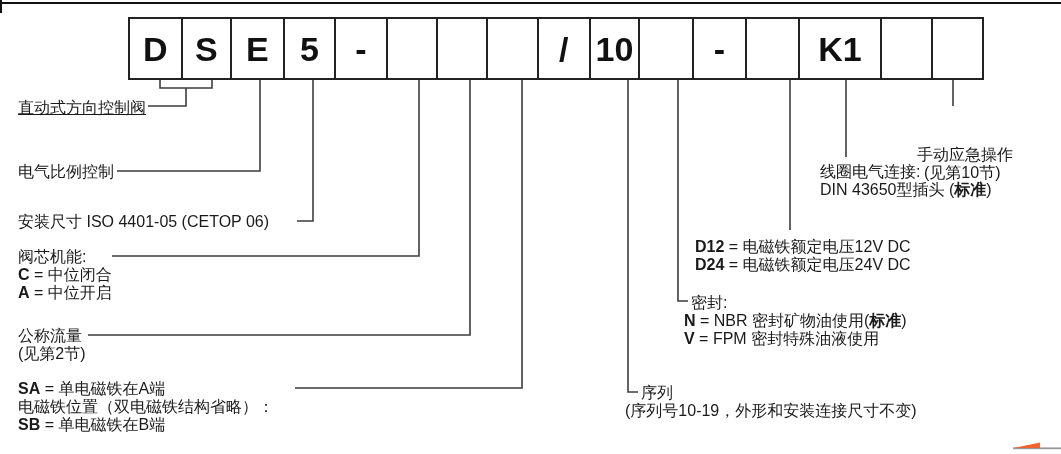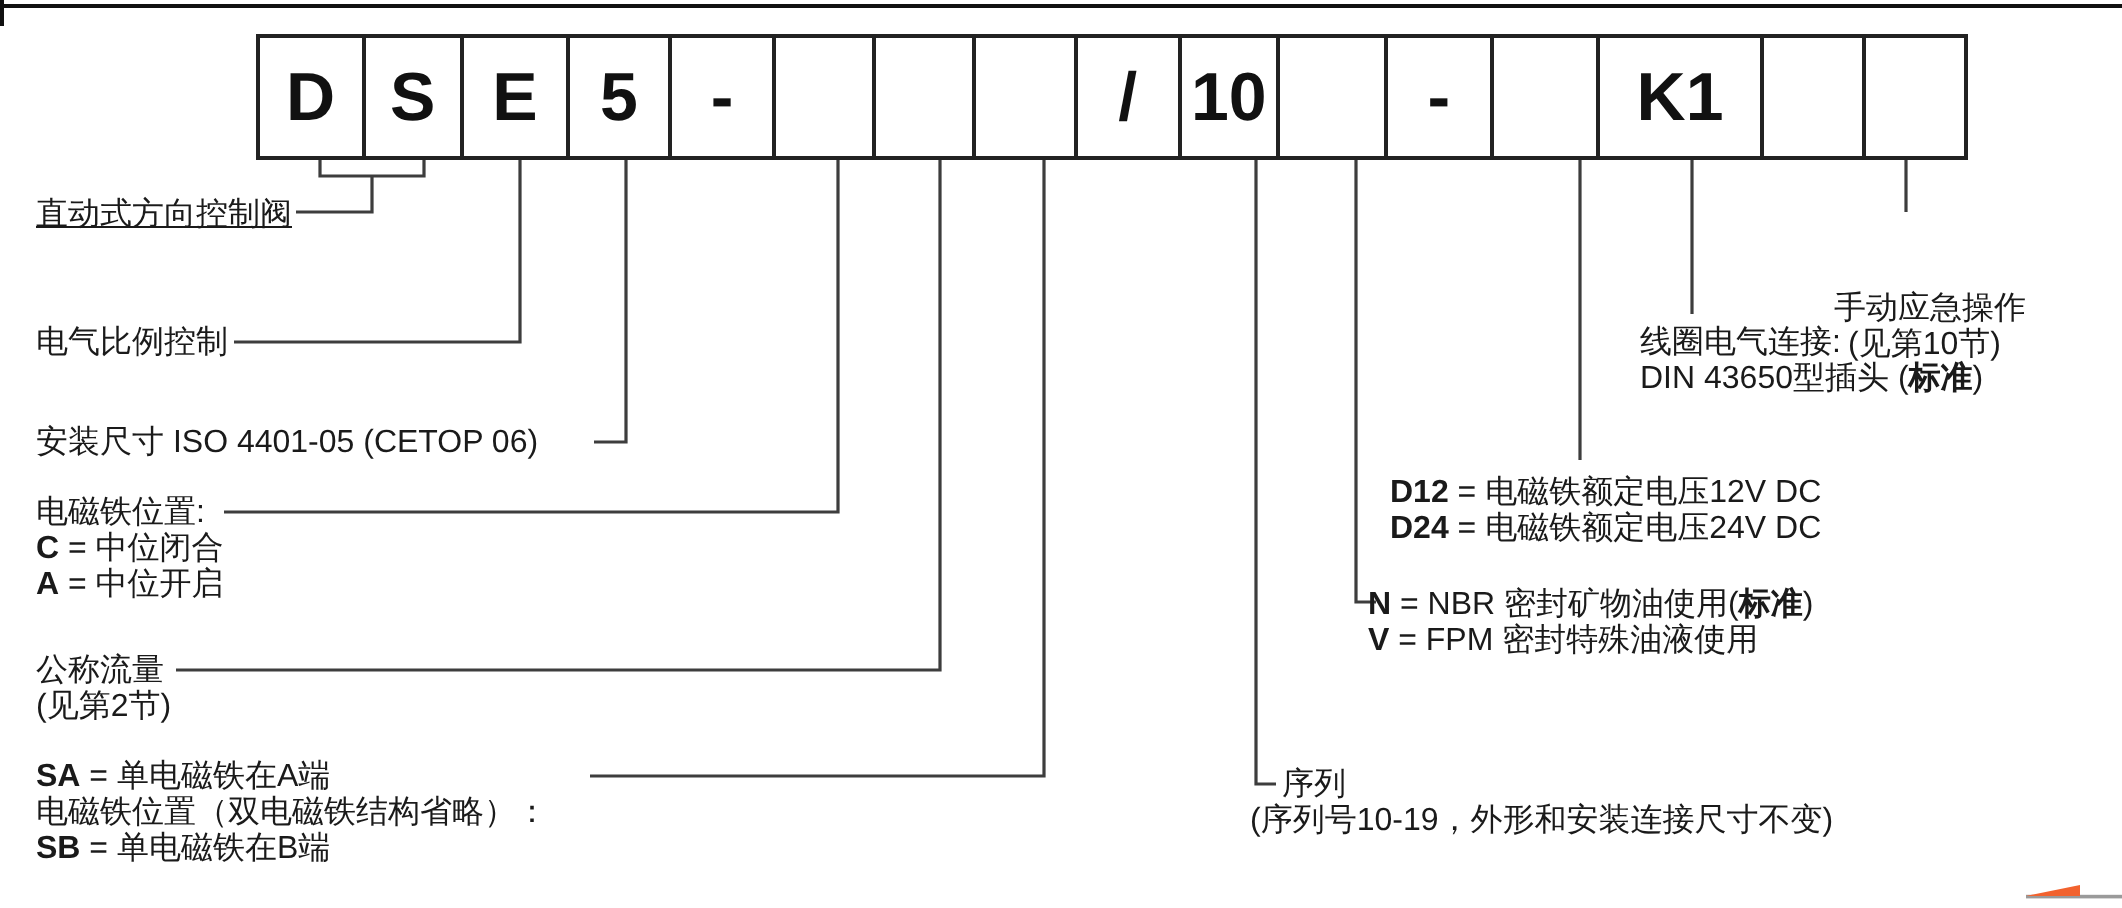--- a/index.html
+++ b/index.html
@@ -110,21 +110,21 @@
 
   <div class="lbl" id="lbl-prop">
     <span>电气比例控制</span>
   </div>
 
   <div class="lbl" id="lbl-mount">
     <span>安装尺寸 ISO 4401-05 (CETOP 06)</span>
   </div>
 
   <div class="lbl" id="lbl-spool">
-    <div>电磁铁位置:</div>
+    <div>阀芯机能:</div>
     <div><b>C</b><span> = 中位闭合</span></div>
     <div><b>A</b><span> = 中位开启</span></div>
   </div>
 
   <div class="lbl" id="lbl-flow">
     <div>公称流量</div>
     <div>(见第2节)</div>
   </div>
 
   <div class="lbl" id="lbl-solpos">
@@ -132,20 +132,21 @@
     <div>电磁铁位置（双电磁铁结构省略）：</div>
     <div><b>SB</b><span> = 单电磁铁在B端</span></div>
   </div>
 
   <div class="lbl" id="lbl-series">
     <div class="ind">序列</div>
     <div>(序列号10-19，外形和安装连接尺寸不变)</div>
   </div>
 
   <div class="lbl" id="lbl-seals">
+    <div class="ind">密封:</div>
     <div><b>N</b><span> = NBR 密封矿物油使用(</span><b>标准</b><span>)</span></div>
     <div><b>V</b><span> = FPM 密封特殊油液使用</span><b></b><span></span></div>
   </div>
 
   <div class="lbl" id="lbl-volt">
     <div><b>D12</b><span> = 电磁铁额定电压12V DC</span></div>
     <div><b>D24</b><span> = 电磁铁额定电压24V DC</span></div>
   </div>
 
   <div class="lbl" id="lbl-coil">

